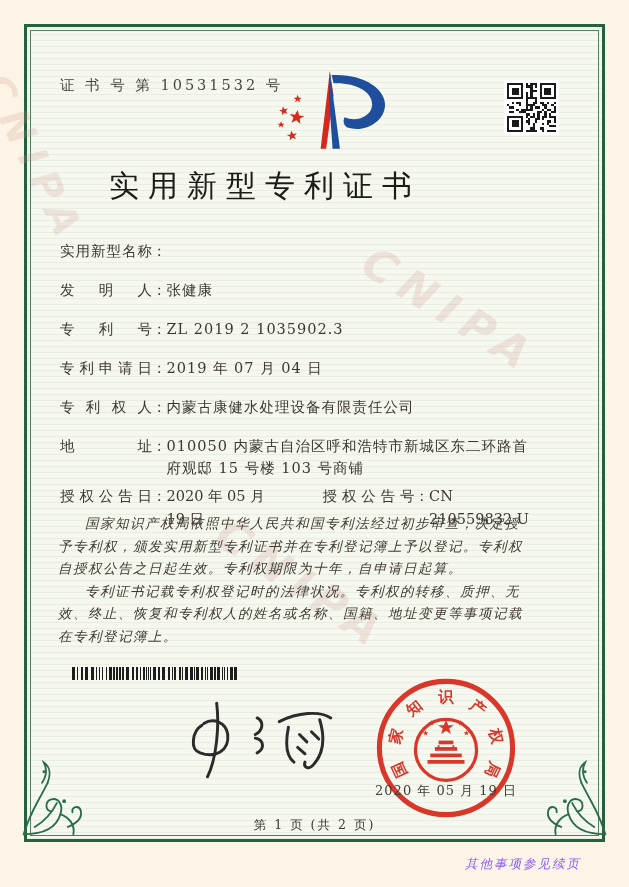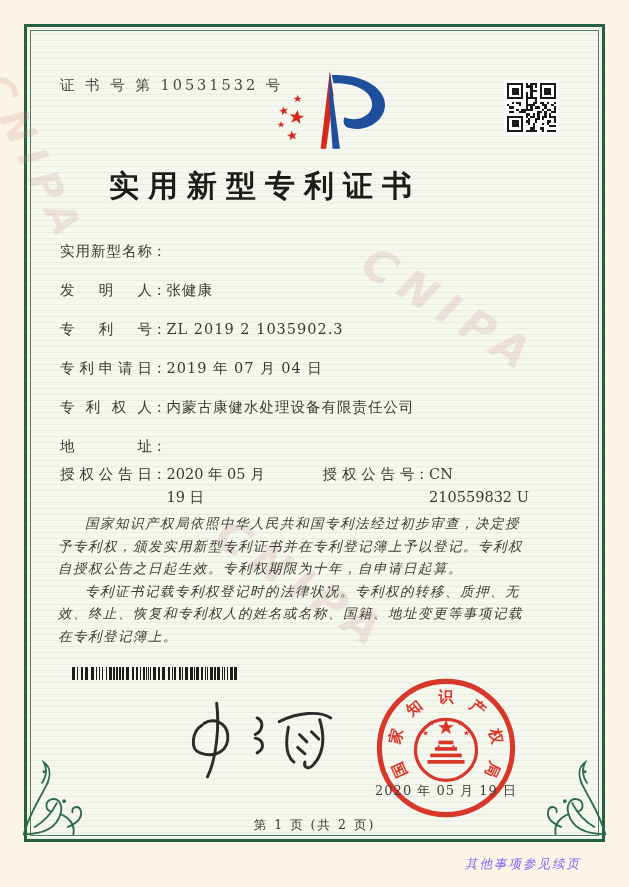--- a/index.html
+++ b/index.html
@@ -36,21 +36,21 @@
 
   
   .cert-no {
     position:absolute; left:60px; top:76px; font-size:14.5px;
     color:#4a453e; letter-spacing:3px; z-index:2;
   }
   .logo { position:absolute; left:262px; top:64px; width:143px; height:92px; z-index:2; }
   .qr   { position:absolute; left:504px; top:80px; width:55px; height:55px; z-index:2; background:#fff; padding:3px; }
   .title {
     position:absolute; left:24px; top:166px; width:482px; text-align:center;
-    font-size:30px; font-weight:bold; color:#1e1c19; letter-spacing:9px; z-index:2;
+    font-size:30px; font-weight:normal; color:#1e1c19; letter-spacing:9px; z-index:2;
   }
 
   
   .rows { position:absolute; left:60px; top:240px; width:478px; z-index:2;
           font-size:14.5px; color:#3d3831; }
   .row  { display:flex; margin-bottom:16px; line-height:23px; }
   .flabel { display:inline-block; width:92px; text-align:justify; text-align-last:justify; flex:0 0 92px; }
   .colon { flex:0 0 14px; }
   .fvalue { flex:1; letter-spacing:1px; }
   .row.grant { display:flex;align-items:flex-end; }
@@ -292,20 +292,21 @@
       <span class="fvalue">2019 年 07 月 04 日</span>
     </div>
     <div class="row">
       <span class="flabel">专利权人</span>
         <span class="colon">：</span>
       <span class="fvalue">内蒙古康健水处理设备有限责任公司</span>
     </div>
     <div class="row" style="margin-bottom:6px; line-height:22px;">
       <span class="flabel">地址</span>
         <span class="colon">：</span>
+      <span class="fvalue">010050 内蒙古自治区呼和浩特市新城区东二环路首府观邸 15 号楼 103 号商铺</span>
     </div>
     <div class="row grant">
       <span class="grant-pair">
         <span class="flabel">授权公告日</span>
           <span class="colon">：</span>
         <span>2020 年 05 月 19 日</span>
       </span>
       <span class="grant-pair second">
         <span class="flabel">授权公告号</span>
           <span class="colon">：</span>

